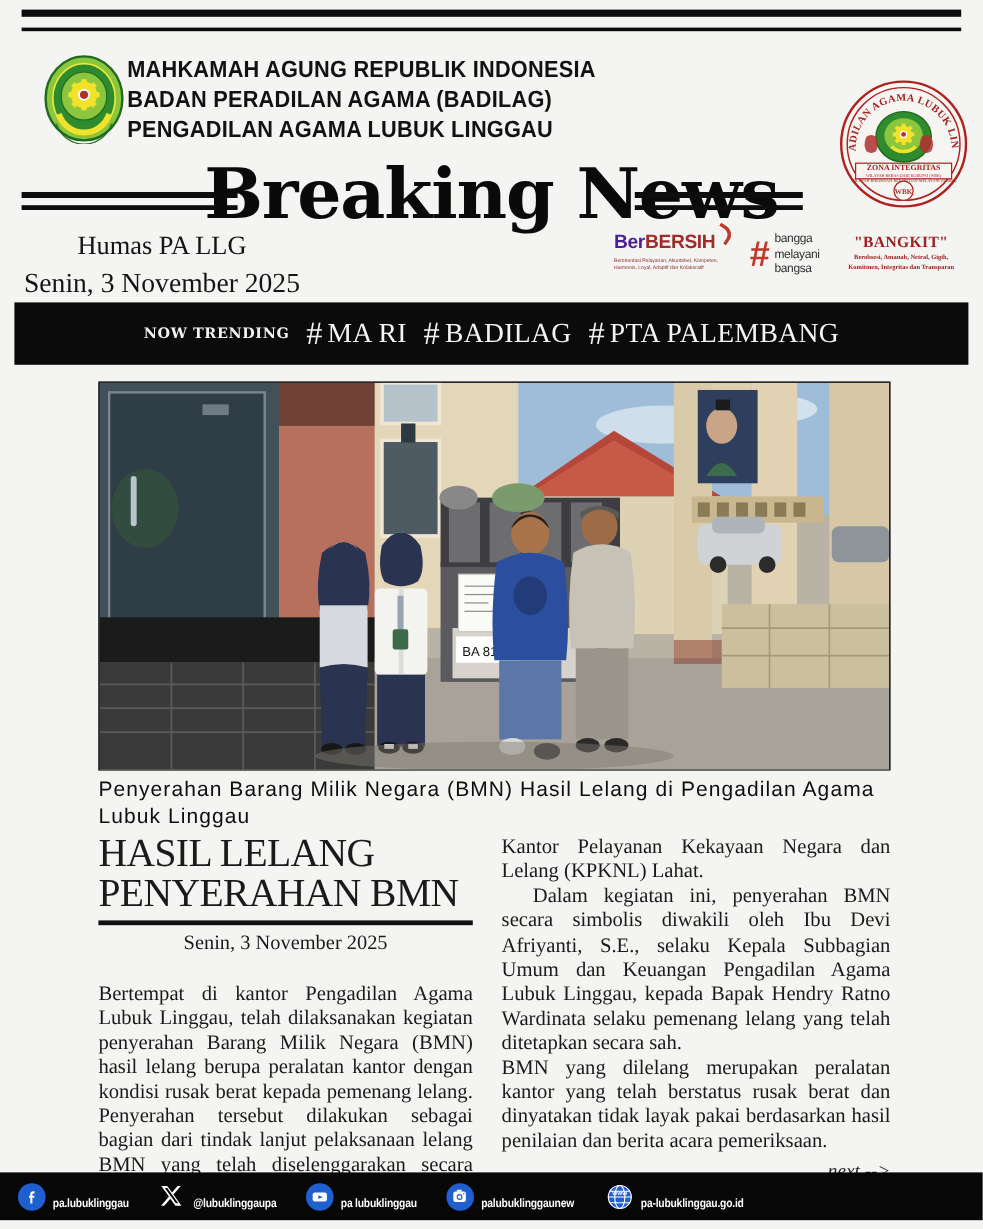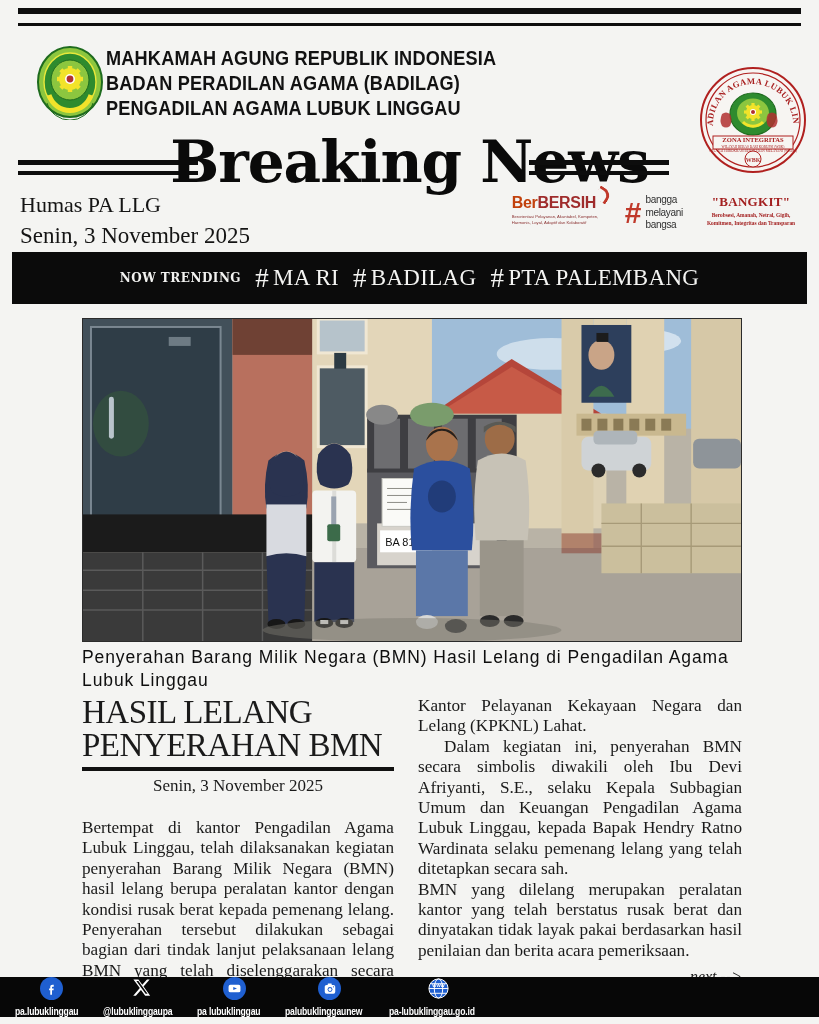--- a/index.html
+++ b/index.html
@@ -37,28 +37,28 @@
     letter-spacing:-1px;
     font-variant: normal;
   }
   .bn-rule-l { position:absolute; left:18px; top:27px; width:180px; }
   .bn-rule-r { position:absolute; right:150px; top:27px; width:140px; }
   .bn-rule-l .a, .bn-rule-r .a { height:5px; background:#0d0d0d; }
   .bn-rule-l .b, .bn-rule-r .b { height:4px; background:#0d0d0d; margin-top:6px; }
 
   
   .humas { position:absolute; left:20px; top:190px; }
-  .humas .l1 { font-size:22px; line-height:30px; color:#141414; }
+  .humas .l1 { font-size:22px; line-height:30px; color:#141414;text-align:center; }
   .humas .l2 { font-size:23px; line-height:31px; color:#141414; }
 
   
   .partners { position:absolute; right:18px; top:194px; display:flex; align-items:flex-start; gap:18px; }
   .p-berakhlak { position:relative; width:95px; }
   .p-berakhlak .big { font-family:"Liberation Sans",sans-serif; font-weight:700; font-size:16px; color:#9f2c2c; letter-spacing:-.3px;}
-  .p-berakhlak .big .dark { color:#c2410c; }
+  .p-berakhlak .big .dark { color:#4c1d95; }
   .p-berakhlak .sub { font-family:"Liberation Sans",sans-serif; font-size:4.2px; color:#8a3030; line-height:6px; margin-top:2px;}
   .p-berakhlak .swoosh {
     position:absolute; right:-3px; top:-6px; width:14px; height:14px;
     border-right:3px solid #c0392b; border-top:3px solid #c0392b;
     transform: rotate(33deg); border-radius:0 9px 0 0;
   }
   .p-bangga { display:flex; align-items:center; gap:4px; }
   .p-bangga .hash { font-family:"Liberation Sans",sans-serif; font-weight:700; font-size:30px; color:#c0392b; line-height:30px; }
   .p-bangga .words { font-family:"Liberation Sans",sans-serif; font-size:10px; color:#2f2f2f; line-height:12.5px; letter-spacing:-.3px;}
   .p-bangkit { width:100px; text-align:center; }
@@ -120,21 +120,21 @@
   .next-link {
     text-align:right; font-style:italic; font-size:16px; color:#222;
     margin-top:7px; font-family:"Liberation Serif", serif;
   }
 
   
   .footer {
     position:absolute; left:0; right:0; bottom:7px; height:40px;
     background:#070707; display:flex; align-items:center; padding:0 8px; gap:0;
   }
-  .f-item { display:flex; align-items:center; gap:6px; padding:0 7px;flex-direction:column; }
+  .f-item { display:flex; align-items:flex-end; gap:6px; padding:0 7px; }
   .f-item .txt {
     font-family:"Liberation Sans", sans-serif; font-weight:700;
     font-size:10px; color:#ffffff; letter-spacing:-.2px; white-space:nowrap;
     transform: scaleX(.86); transform-origin:left center;
   }
   .f-icon { width:23px; height:23px; flex:0 0 23px; position:relative; }
   .f-circle { width:23px; height:23px; border-radius:50%; background:#1f5fd0;
               display:flex; align-items:center; justify-content:center; }
   .f-circle svg, .f-icon svg { display:block; }
 

